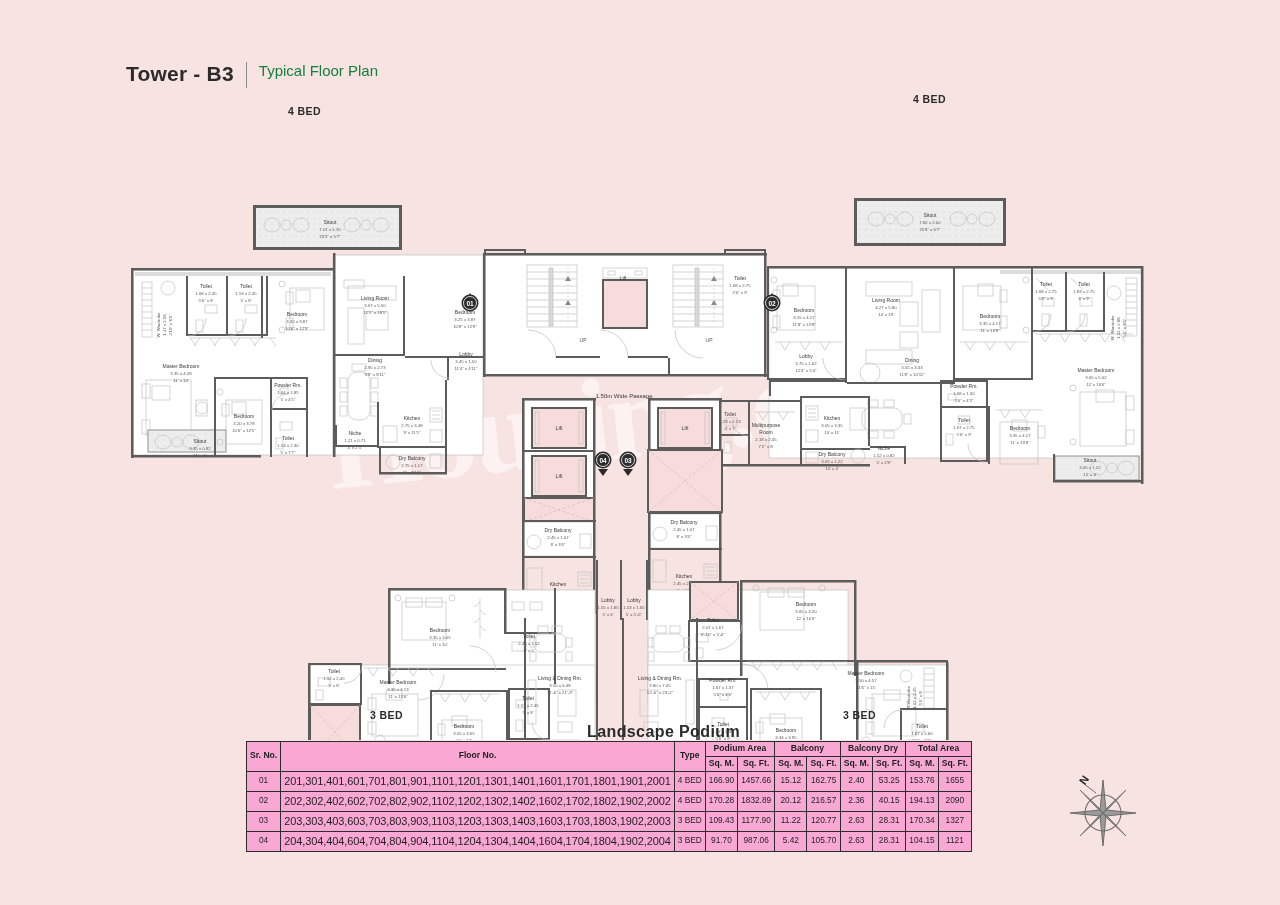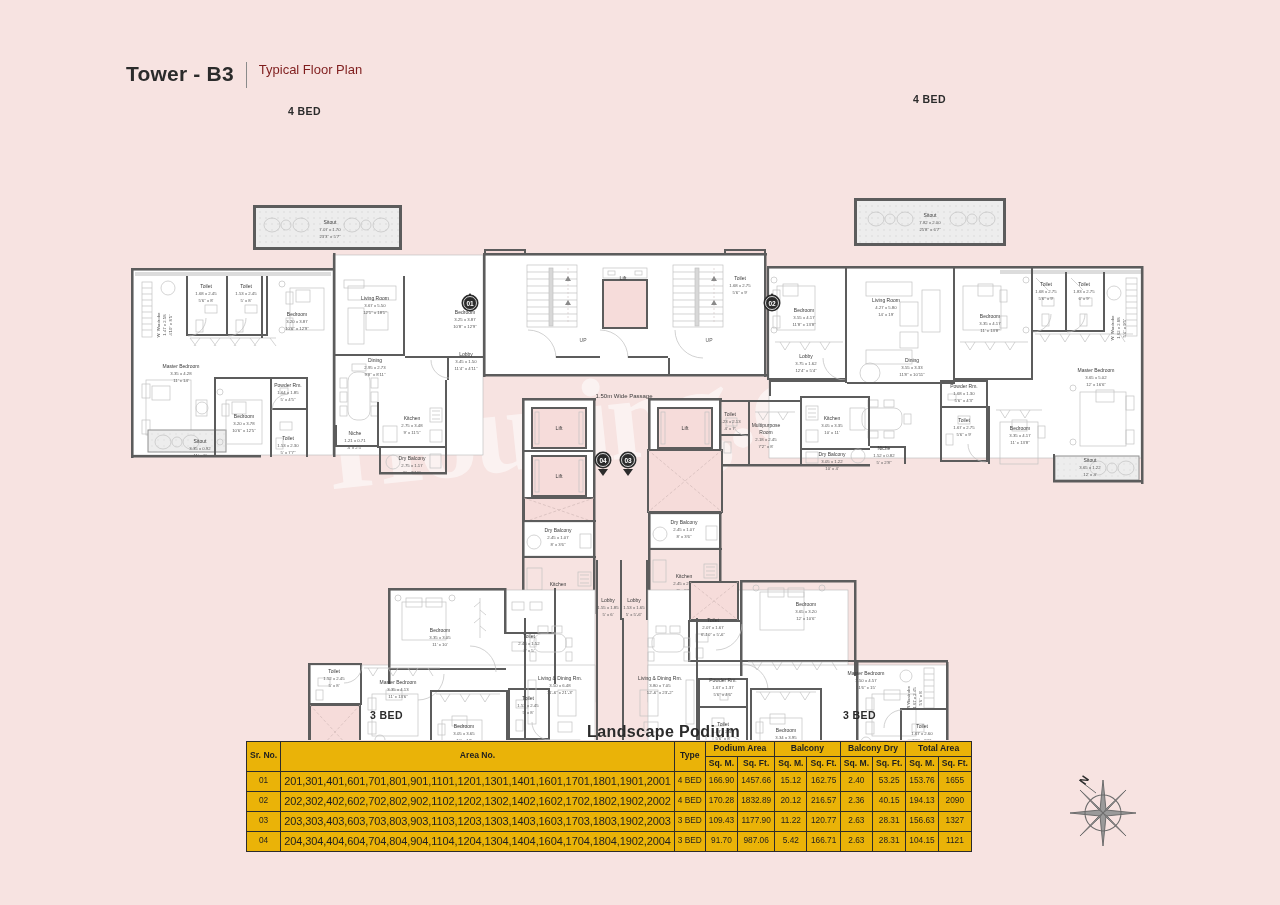--- a/index.html
+++ b/index.html
@@ -8,37 +8,37 @@
     background:#f7e3e1;
     font-family:"Liberation Sans", sans-serif;
     color:#3b3b3b;
     position:relative;
     overflow:hidden;
   }
   
   #title-block{position:absolute;left:126px;top:62px;display:flex;gap:12px;}
   #title-main{font-size:21px;font-weight:bold;color:#2b2b2b;letter-spacing:.2px;}
   #title-div{width:1px;height:26px;background:#8b8b8b;}
-  #title-sub{font-size:13px;color:#7f1d1d;}
+  #title-sub{font-size:15px;color:#15803d;}
 
   
   #plan{position:absolute;left:0;top:90px;width:1280px;height:650px;}
   #plan svg{display:block;}
 
   
   .sec-tag{position:absolute;font-size:10.5px;font-weight:bold;color:#2b2b2b;letter-spacing:.4px;}
   #tag-4bed-left{left:288px;top:105px;}
   #tag-4bed-right{left:913px;top:93px;}
   #tag-3bed-left{left:370px;top:709px;}
   #tag-3bed-right{left:843px;top:709px;}
   #tag-podium{left:587px;top:723px;font-size:16px;}
 
   
   #area-table{position:absolute;left:246px;top:741px;border-collapse:collapse;
-    font-size:8.3px;color:#1f1f1f;background:#eab308;}
+    font-size:8.3px;color:#1f1f1f;background:#f9a8d4;}
   #area-table th,#area-table td{border:1px solid #2c2c2c;text-align:center;
     padding:2px 3px;font-weight:normal;line-height:1.15;}
   #area-table thead th{font-weight:bold;font-size:8.6px;}
   #area-table .flatno{font-size:11px;letter-spacing:-.1px;white-space:nowrap;}
   #area-table tbody td{height:15px;}
 
   
   #compass{position:absolute;left:1058px;top:768px;width:90px;height:90px;}
   #compass .n-label{position:absolute;left:22px;top:6px;font-size:11px;font-weight:bold;
     transform:rotate(-55deg);color:#2b2b2b;}
@@ -968,21 +968,21 @@
 <div class="sec-tag" id="tag-4bed-left">4 BED</div>
 <div class="sec-tag" id="tag-4bed-right">4 BED</div>
 <div class="sec-tag" id="tag-3bed-left">3 BED</div>
 <div class="sec-tag" id="tag-3bed-right">3 BED</div>
 <div class="sec-tag" id="tag-podium">Landscape Podium</div>
 
 <table id="area-table">
   <thead>
     <tr>
       <th rowspan="2">Sr. No.</th>
-      <th rowspan="2">Area No.</th>
+      <th rowspan="2">Floor No.</th>
       <th rowspan="2">Type</th>
       <th colspan="2">Podium Area</th>
       <th colspan="2">Balcony</th>
       <th colspan="2">Balcony Dry</th>
       <th colspan="2">Total Area</th>
     </tr>
     <tr>
       <th>Sq. M.</th>
       <th>Sq. Ft.</th>
       <th>Sq. M.</th>
@@ -1023,31 +1023,31 @@
     <tr>
       <td>03</td>
       <td class="flatno">203,303,403,603,703,803,903,1103,1203,1303,1403,1603,1703,1803,1902,2003</td>
       <td>3 BED</td>
       <td>109.43</td>
       <td>1177.90</td>
       <td>11.22</td>
       <td>120.77</td>
       <td>2.63</td>
       <td>28.31</td>
-      <td>156.63</td>
+      <td>170.34</td>
       <td>1327</td>
     </tr>
     <tr>
       <td>04</td>
       <td class="flatno">204,304,404,604,704,804,904,1104,1204,1304,1404,1604,1704,1804,1902,2004</td>
       <td>3 BED</td>
       <td>91.70</td>
       <td>987.06</td>
       <td>5.42</td>
-      <td>166.71</td>
+      <td>105.70</td>
       <td>2.63</td>
       <td>28.31</td>
       <td>104.15</td>
       <td>1121</td>
     </tr>
   </tbody>
 </table>
 
 <div id="compass">
   <span class="n-label">N</span>

